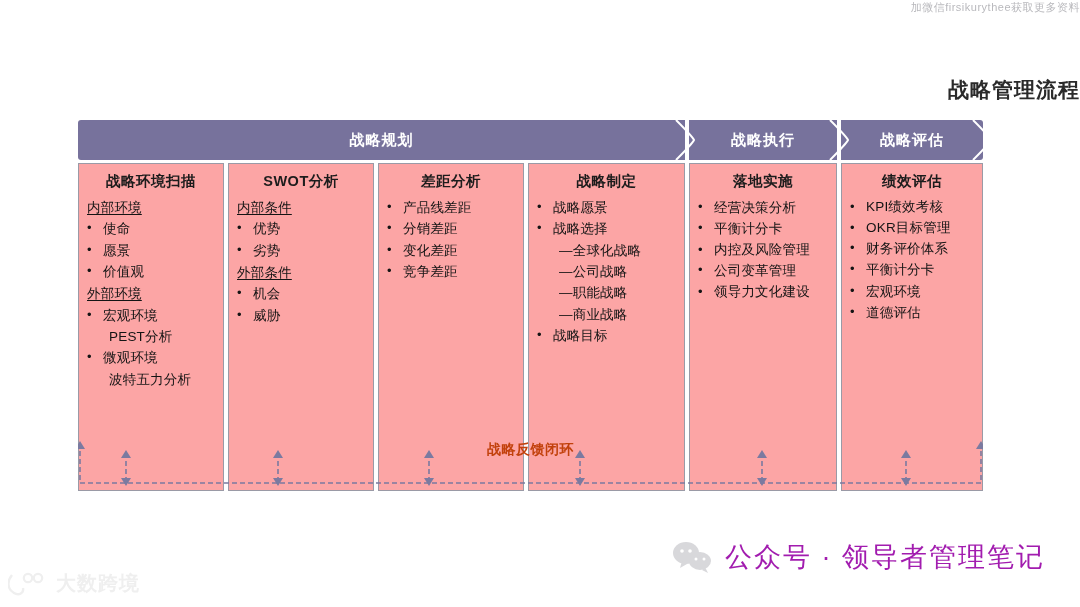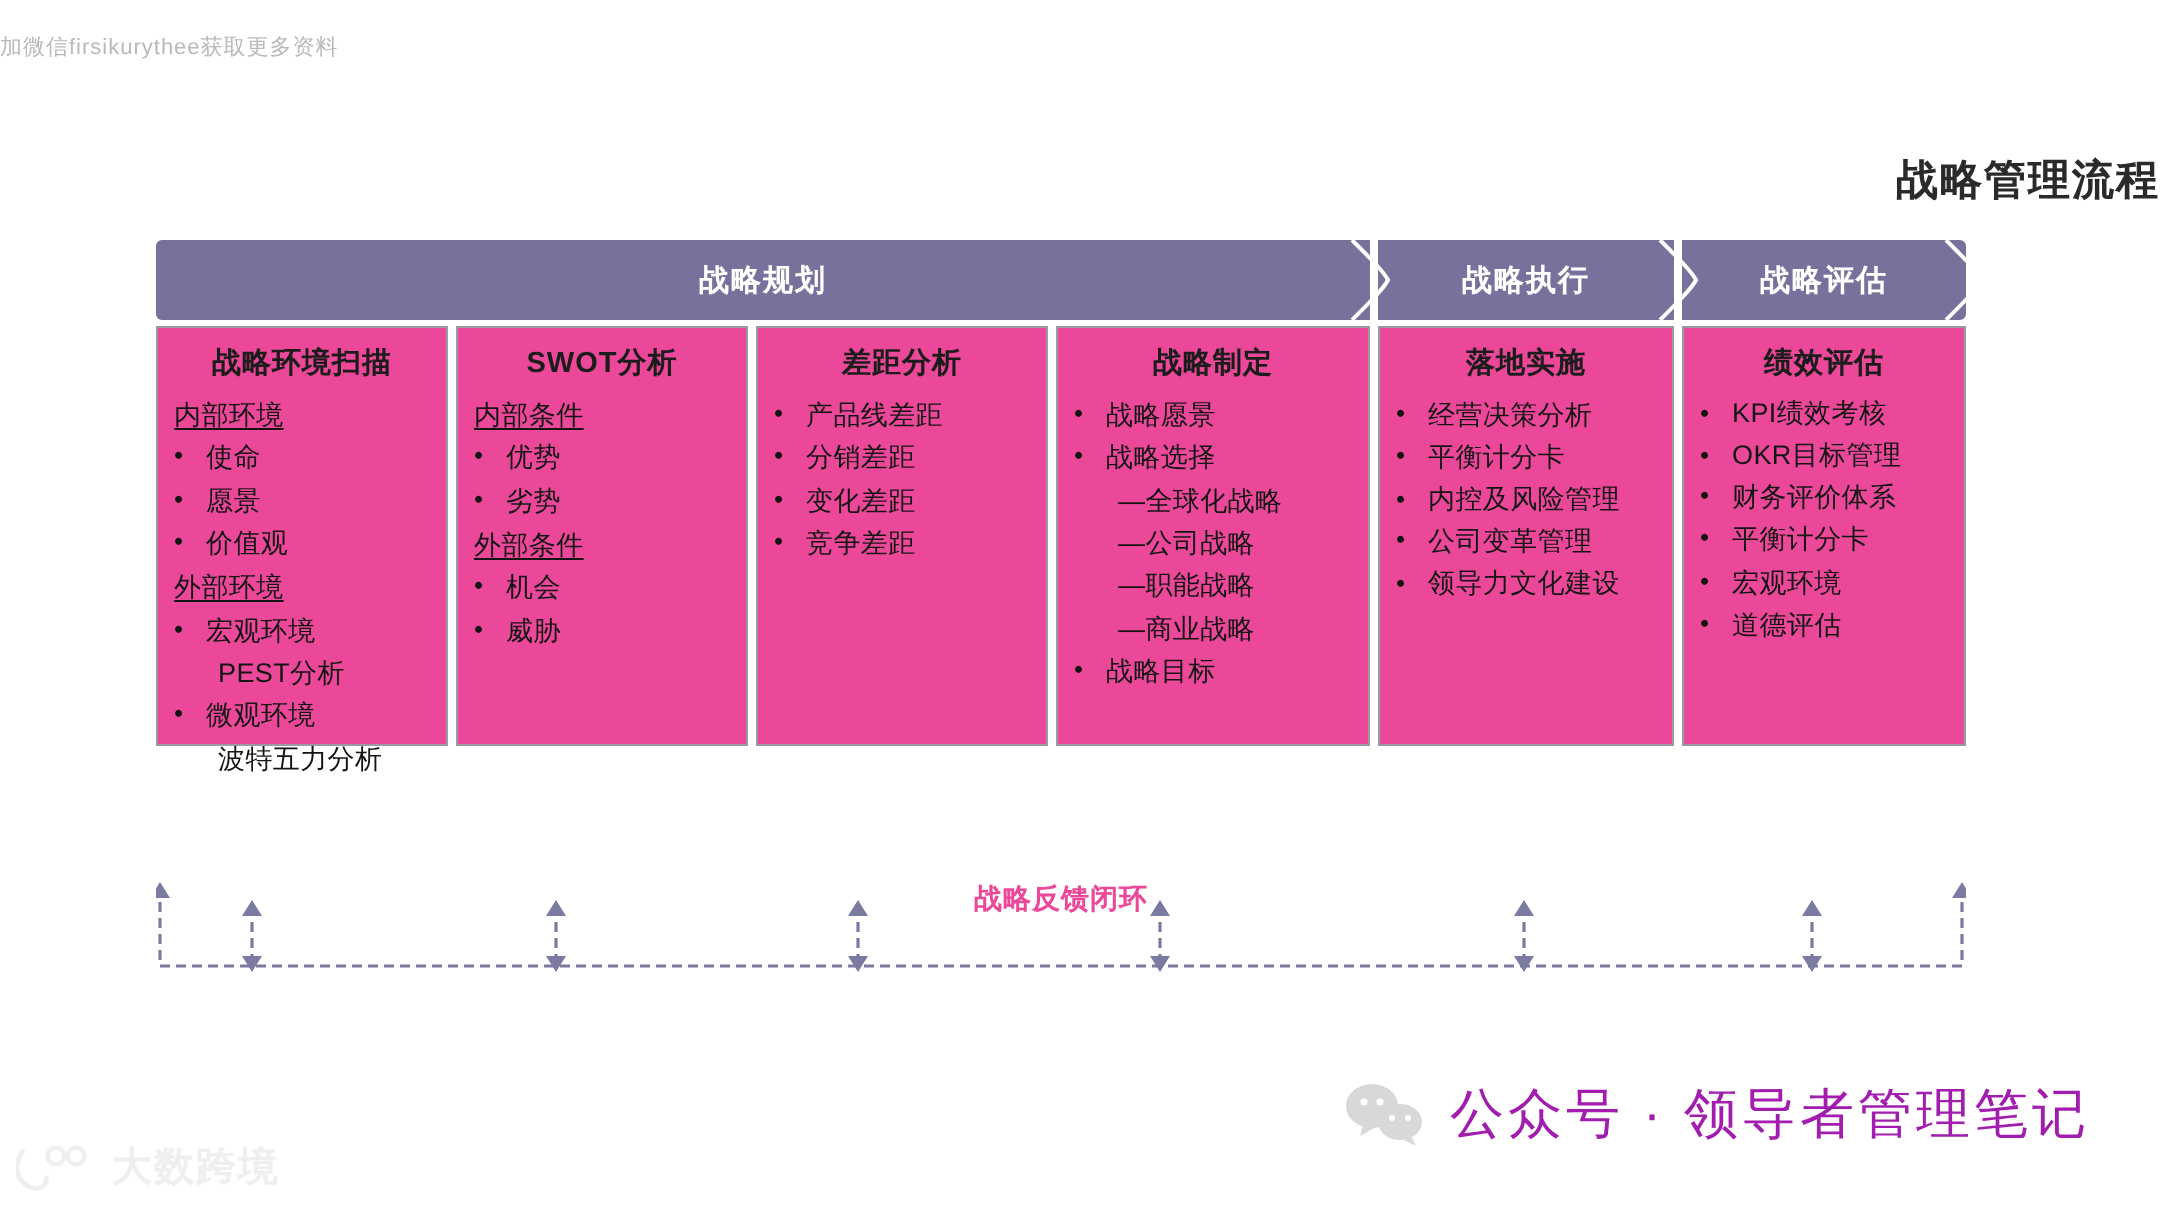--- a/index.html
+++ b/index.html
@@ -11,22 +11,22 @@
   }
   #page {
     position: relative;
     width: 1080px; height: 607px;
     background: #ffffff;
   }
 
   
   .top-watermark {
     position: absolute;
-    top: 16px; left: 0; width: 1080px;
-    text-align: left;
+    top: 0; left: 0; width: 1080px;
+    text-align: right;
     font-size: 11px;
     color: #b9b9bd;
     letter-spacing: 0.5px;
     white-space: nowrap;
   }
 
   
   .page-title {
     position: absolute;
     top: 76px; left: 0; width: 1080px;
@@ -67,22 +67,22 @@
   }
   .chev-a { left: 594px; }
   .chev-b { left: 748px; }
   .chev-c { left: 893px; }
   .chev svg { display: block; }
 
   
   .columns { position: absolute; top: 163px; left: 78px; width: 905px; height: 275px; }
   .col {
     position: absolute;
-    top: 0; height: 210px;
-    background: #ec4899;
+    top: 0; height: 328px;
+    background: #fca5a5;
     border: 1px solid #9a9aa6;
     padding: 8px 6px 4px 6px;
   }
   .col-0 { left: 0px;   width: 146px; }
   .col-1 { left: 150px; width: 146px; }
   .col-2 { left: 300px; width: 146px; }
   .col-3 { left: 450px; width: 157px; }
   .col-4 { left: 611px; width: 148px; }
   .col-5 { left: 763px; width: 142px; }
 
@@ -131,21 +131,21 @@
     position: absolute;
     left: 78px; top: 441px;
     width: 905px; height: 45px;
   }
   .loop-label {
     position: absolute;
     top: 0px; left: 0; width: 905px;
     text-align: center;
     font-size: 14px;
     font-weight: 700;
-    color: #ec4899;
+    color: #c2410c;
     letter-spacing: 0.5px;
   }
   .loop svg { position: absolute; top: 0; left: 0; }
 
   
   .wechat-mark {
     position: absolute;
     left: 672px; top: 539px;
     display: flex;
     align-items: center;

